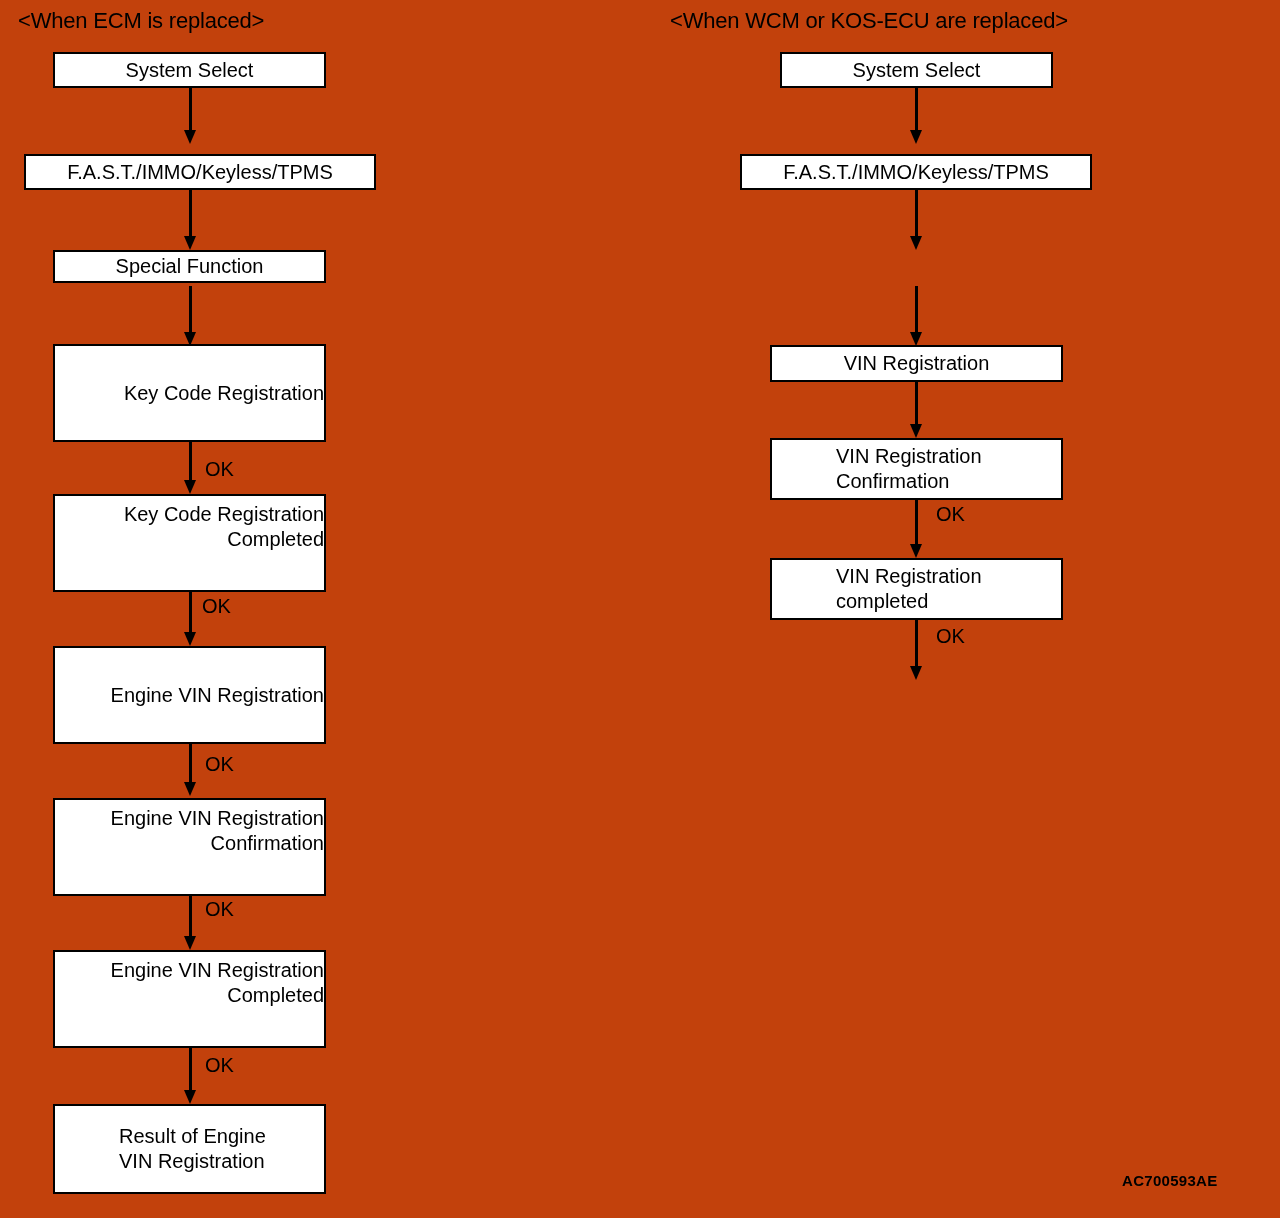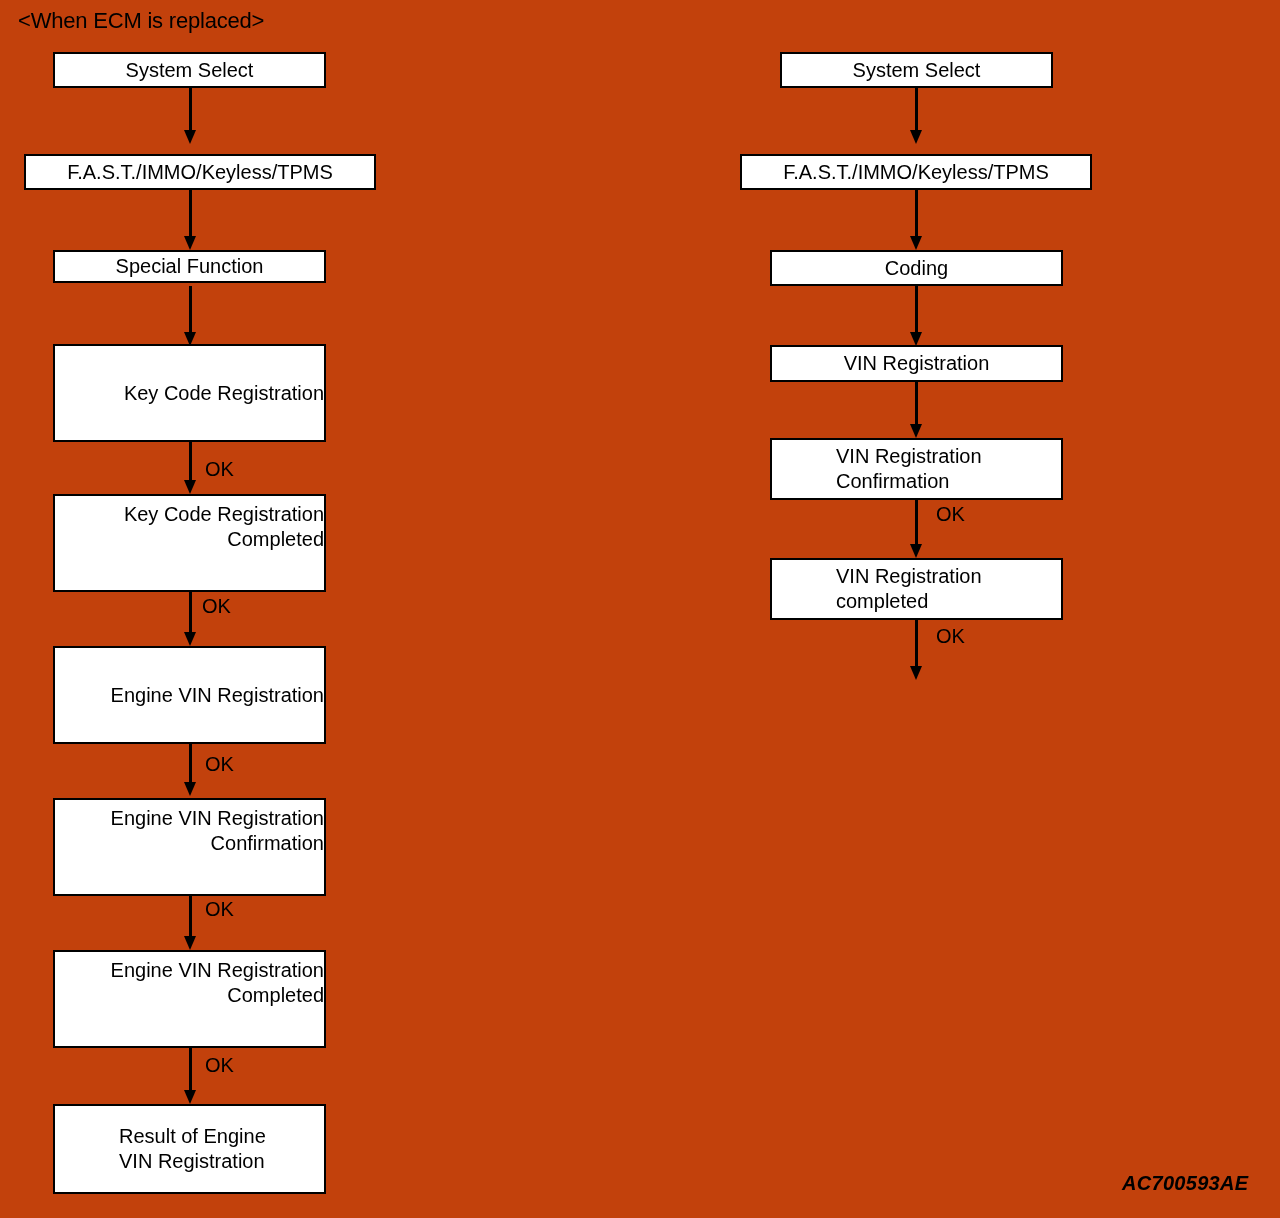--- a/index.html
+++ b/index.html
@@ -78,25 +78,24 @@
   }
   .edge-label {
     position: absolute;
     font-size: 20px;
     line-height: 22px;
     white-space: nowrap;
     text-align: right;
   }
   .fig-id {
     position: absolute;
-    font-size: 20px;
+    font-size: 15px;
     font-weight: bold;
     letter-spacing: 0.3px;
     white-space: nowrap;
-    font-style: italic;
   }
 </style>
 </head>
 <body>
 
 <div id="canvas">
 
   <div class="col-title" style="left:18px; top:8px;">&lt;When ECM is replaced&gt;</div>
 
   <div class="node center" style="left:53px; top:52px; width:273px; height:36px;">
@@ -169,40 +168,38 @@
     <div class="stem" style="height:44px;"></div>
     <div class="head" style="top:42px;"></div>
   </div>
   <div class="edge-label" style="left:205px; top:1054px;">OK</div>
 
   <div class="node indent" style="left:53px; top:1104px; width:273px; height:90px;">
     <div class="line">Result of Engine</div>
     <div class="line">VIN Registration</div>
   </div>
 
+  <div class="col-title" style="left:670px; top:8px;">&lt;When WCM or KOS-ECU are replaced&gt;</div>
 
   <div class="node center" style="left:780px; top:52px; width:273px; height:36px;">
     <div class="line">System Select</div>
   </div>
   <div class="connector" style="left:915px; top:88px; height:56px;">
     <div class="stem" style="height:44px;"></div>
     <div class="head" style="top:42px;"></div>
   </div>
 
   <div class="node center" style="left:740px; top:154px; width:352px; height:36px;">
     <div class="line">F.A.S.T./IMMO/Keyless/TPMS</div>
   </div>
   <div class="connector" style="left:915px; top:190px; height:60px;">
     <div class="stem" style="height:48px;"></div>
     <div class="head" style="top:46px;"></div>
   </div>
 
-  <div class="node center" style="left:770px; top:250px; width:293px; height:36px;">
-    <div class="line">Coding</div>
-  </div>
   <div class="connector" style="left:915px; top:286px; height:60px;">
     <div class="stem" style="height:48px;"></div>
     <div class="head" style="top:46px;"></div>
   </div>
 
   <div class="node center" style="left:770px; top:345px; width:293px; height:37px;">
     <div class="line">VIN Registration</div>
   </div>
   <div class="connector" style="left:915px; top:382px; height:56px;">
     <div class="stem" style="height:44px;"></div>

